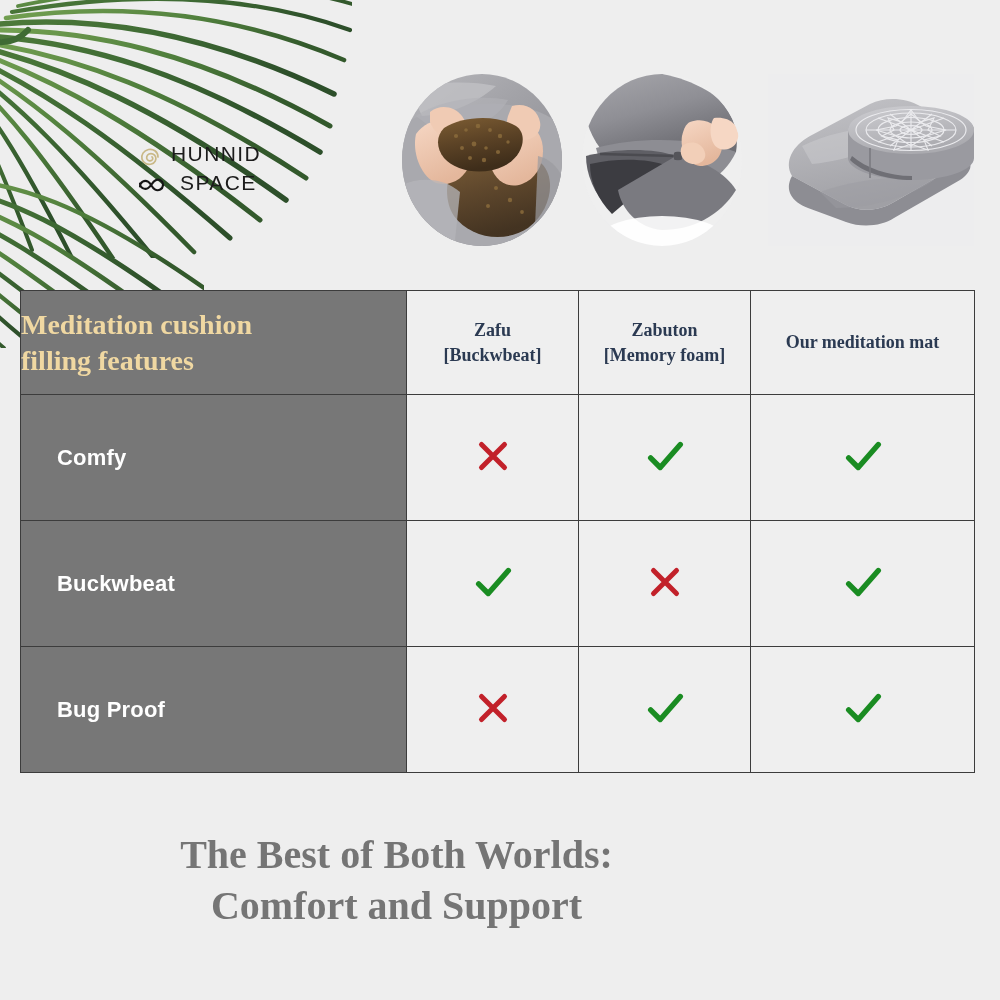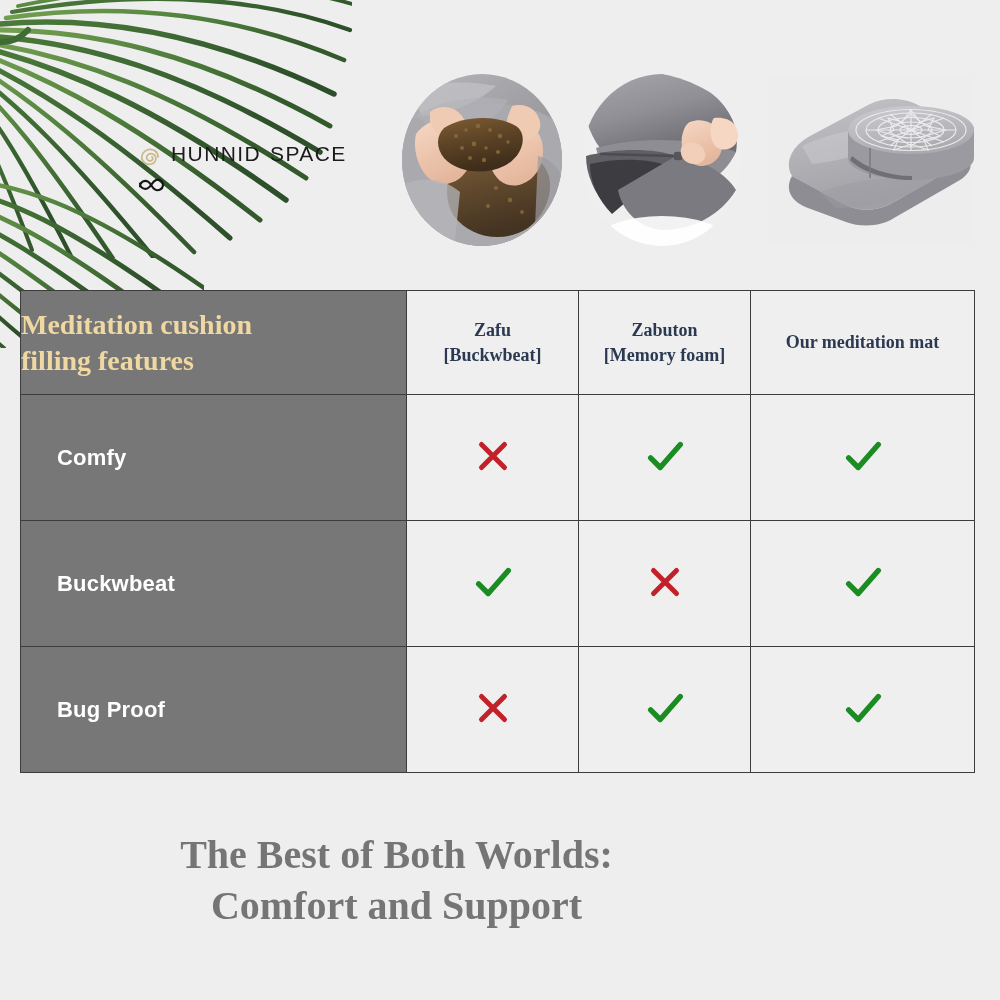--- a/index.html
+++ b/index.html
@@ -44,30 +44,31 @@
     gap: 7px;
   }
   #brand-marks {
     width: 26px;
     height: 54px;
     flex: 0 0 26px;
     margin-top: 3px;
   }
   #brand-words {
     display: flex;
+    flex-direction: column;
     line-height: 1.0;
   }
   .brand-line {
     font-family: "Liberation Sans", sans-serif;
     font-size: 21px;
     letter-spacing: 1.4px;
     color: #1b1b1b;
     font-weight: 400;
   }
-  #brand-line-2 { margin-top: 0; margin-left: 9px; }
+  #brand-line-2 { margin-top: 8px; margin-left: 9px; }
 
   
   #comparison-table {
     position: absolute;
     left: 20px;
     top: 290px;
     width: 954px;
     height: 483px;
     border: 1.5px solid #3c3c3c;
     border-collapse: collapse;

